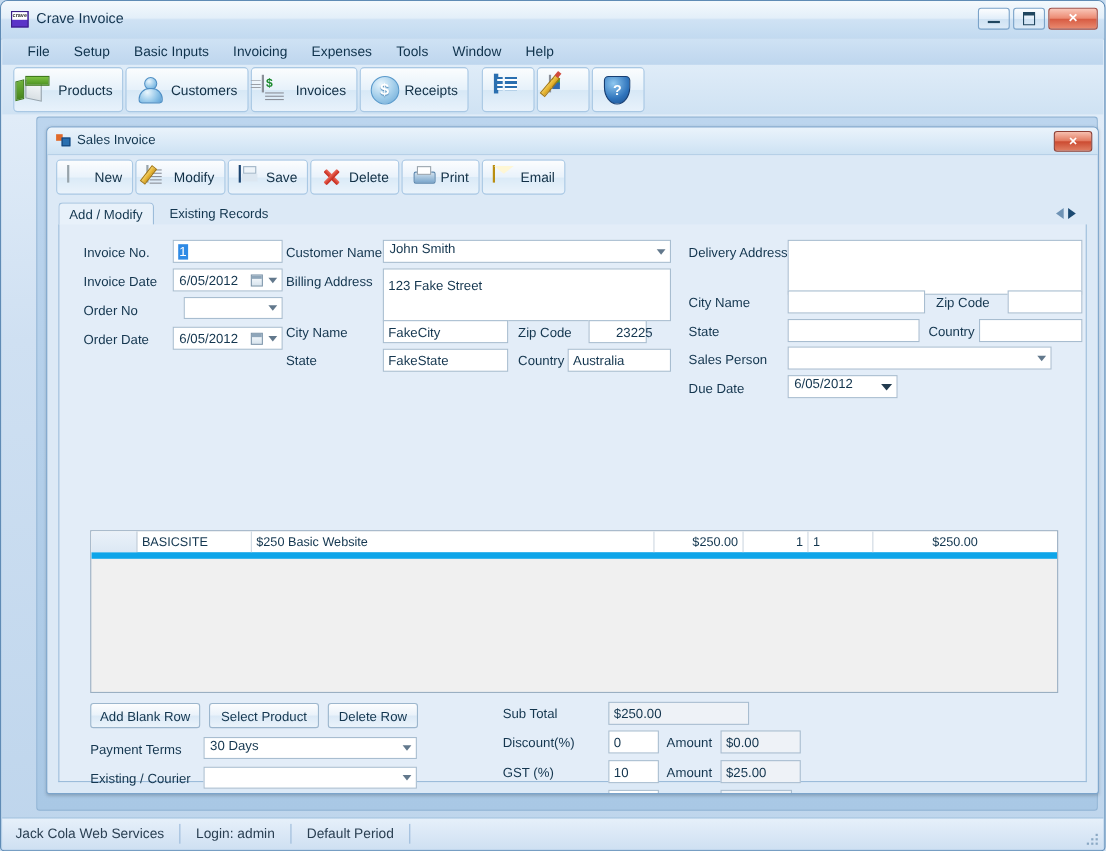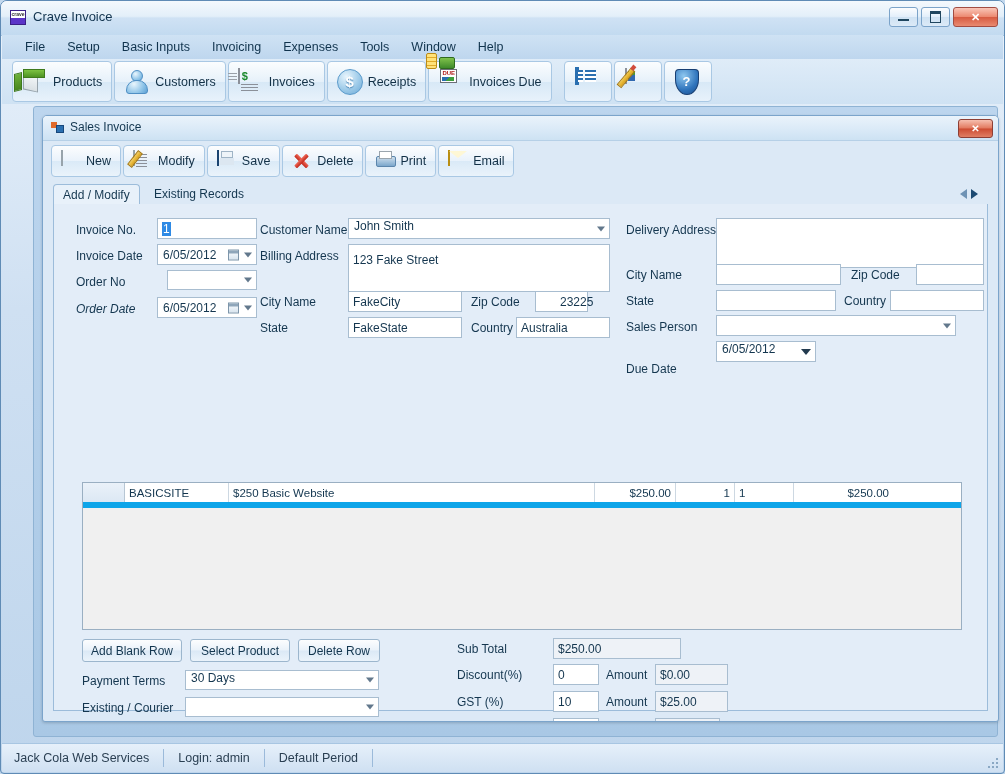--- a/index.html
+++ b/index.html
@@ -333,29 +333,20 @@
         <span class="ic-doc"><span class="s">$</span><span class="dots"></span><span class="l1"></span><span class="l2"></span><span class="l3"></span></span>
       </span>
       <span>Invoices</span>
     </div>
     <div class="tb-btn">
       <span class="tbi">
           <span class="ic-dollar">$</span>
         </span>
       <span>Receipts</span>
     </div>
-    <div class="tb-btn">
-      <span class="tbi">
-        <span class="ic-due"><span class="pap">
-              <b>DUE</b>
-              <i></i>
-            </span><span class="cash"></span><span class="coins"></span></span>
-      </span>
-      <span>Invoices Due</span>
-    </div>
     <div style="width:10px;"></div>
     <div class="tb-btn icon-only">
       <span class="tbi"><span class="ic-list"></span></span>
     </div>
     <div class="tb-btn icon-only">
       <span class="tbi"><span class="ic-edit"><span class="g"></span><span class="b"></span><span class="pen"></span></span></span>
     </div>
     <div class="tb-btn icon-only">
       <span class="tbi">
           <span class="ic-help">?</span>
@@ -445,21 +436,21 @@
           <span class="cal"></span>
           <span class="arw"></span>
         </div>
 
         <div class="lbl" style="left:22px;top:71px;">Order No</div>
         <div class="combo" style="left:113px;top:66px;width:90px;height:20px;">
           <span></span>
           <span class="arw"></span>
         </div>
 
-        <div class="lbl" style="left:22px;top:98px;font-style:italic;">Order Date</div>
+        <div class="lbl" style="left:22px;top:98px;">Order Date</div>
         <div class="datefld" style="left:103px;top:93px;width:100px;height:21px;">
           <span>6/05/2012</span>
           <span class="cal"></span>
           <span class="arw"></span>
         </div>
 
         <div class="lbl" style="left:206px;top:19px;">Customer Name</div>
         <div class="combo" style="left:294px;top:14px;width:262px;height:21px;">
           <span>John Smith</span>
           <span class="arw"></span>
@@ -510,21 +501,21 @@
         <div class="fld" style="left:836px;top:86px;width:94px;height:21px;">
           <span></span>
         </div>
 
         <div class="lbl" style="left:572px;top:116px;">Sales Person</div>
         <div class="combo" style="left:662px;top:111px;width:240px;height:21px;">
           <span></span>
           <span class="arw"></span>
         </div>
 
-        <div class="lbl" style="left:572px;top:158px;text-align:center;">Due Date</div>
+        <div class="lbl" style="left:572px;top:142px;text-align:center;">Due Date</div>
         <div class="combo lgarw" style="left:662px;top:137px;width:100px;height:21px;">
           <span>6/05/2012</span>
           <span class="arw"></span>
         </div>
 
         <div id="grid">
           <div class="grow">
             <div class="gc rowhdr" style="width:42px;"></div>
             <div class="gc" style="width:104px;">BASICSITE</div>
             <div class="gc" style="width:366px;">$250 Basic Website</div>

